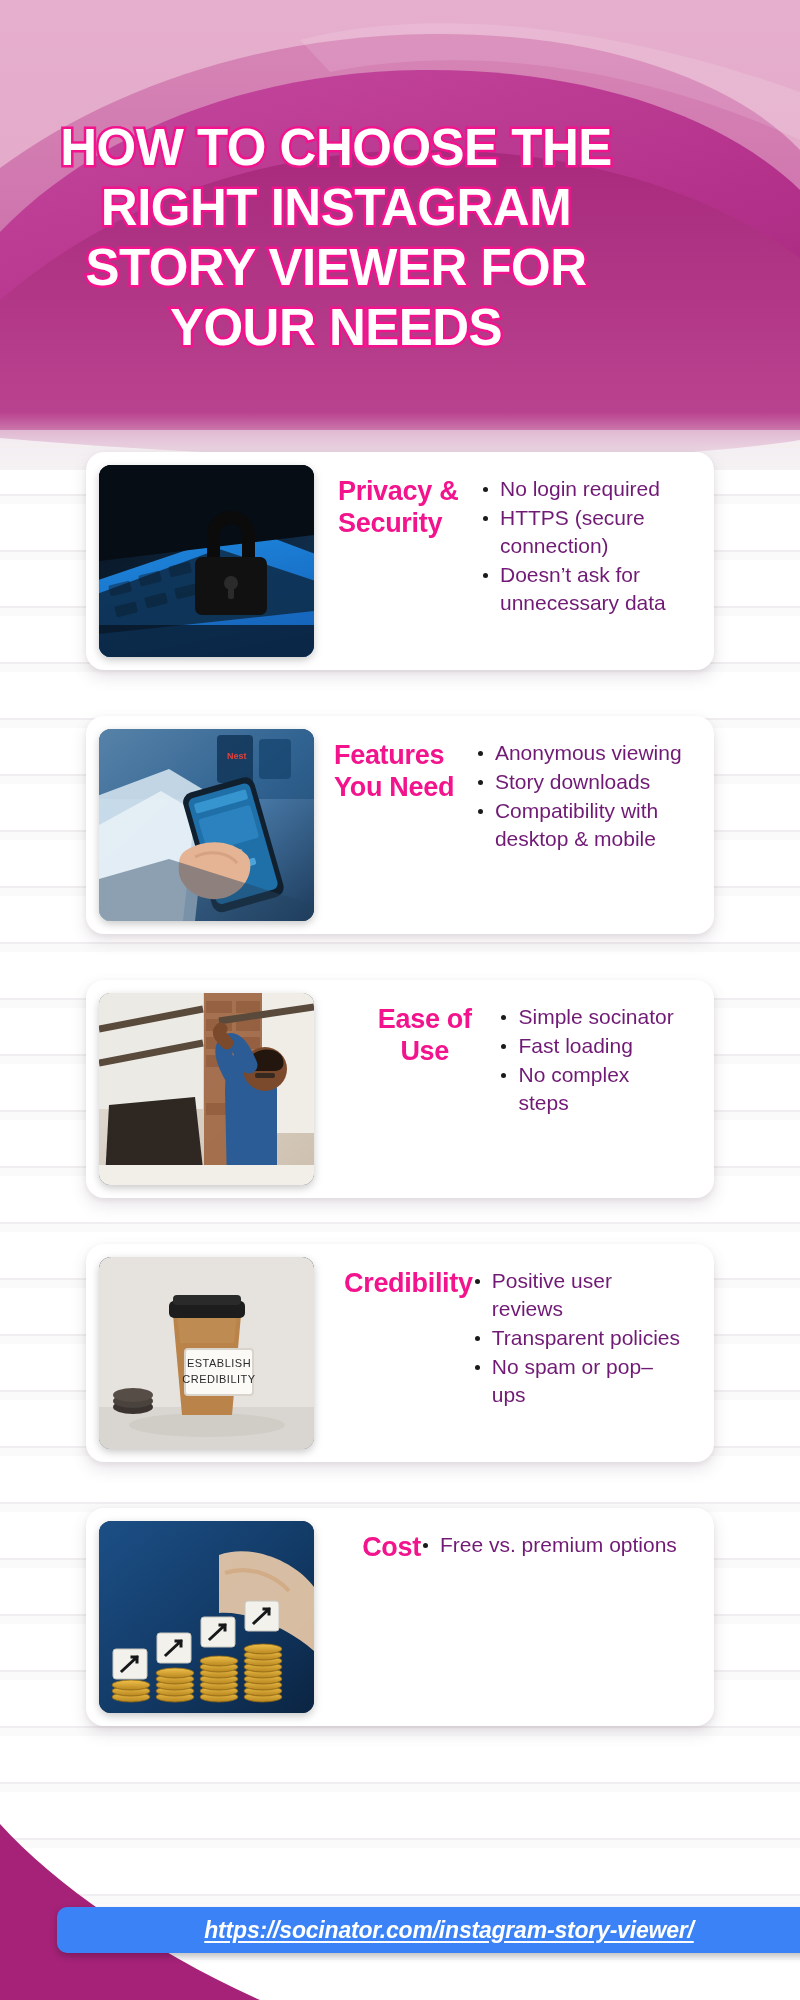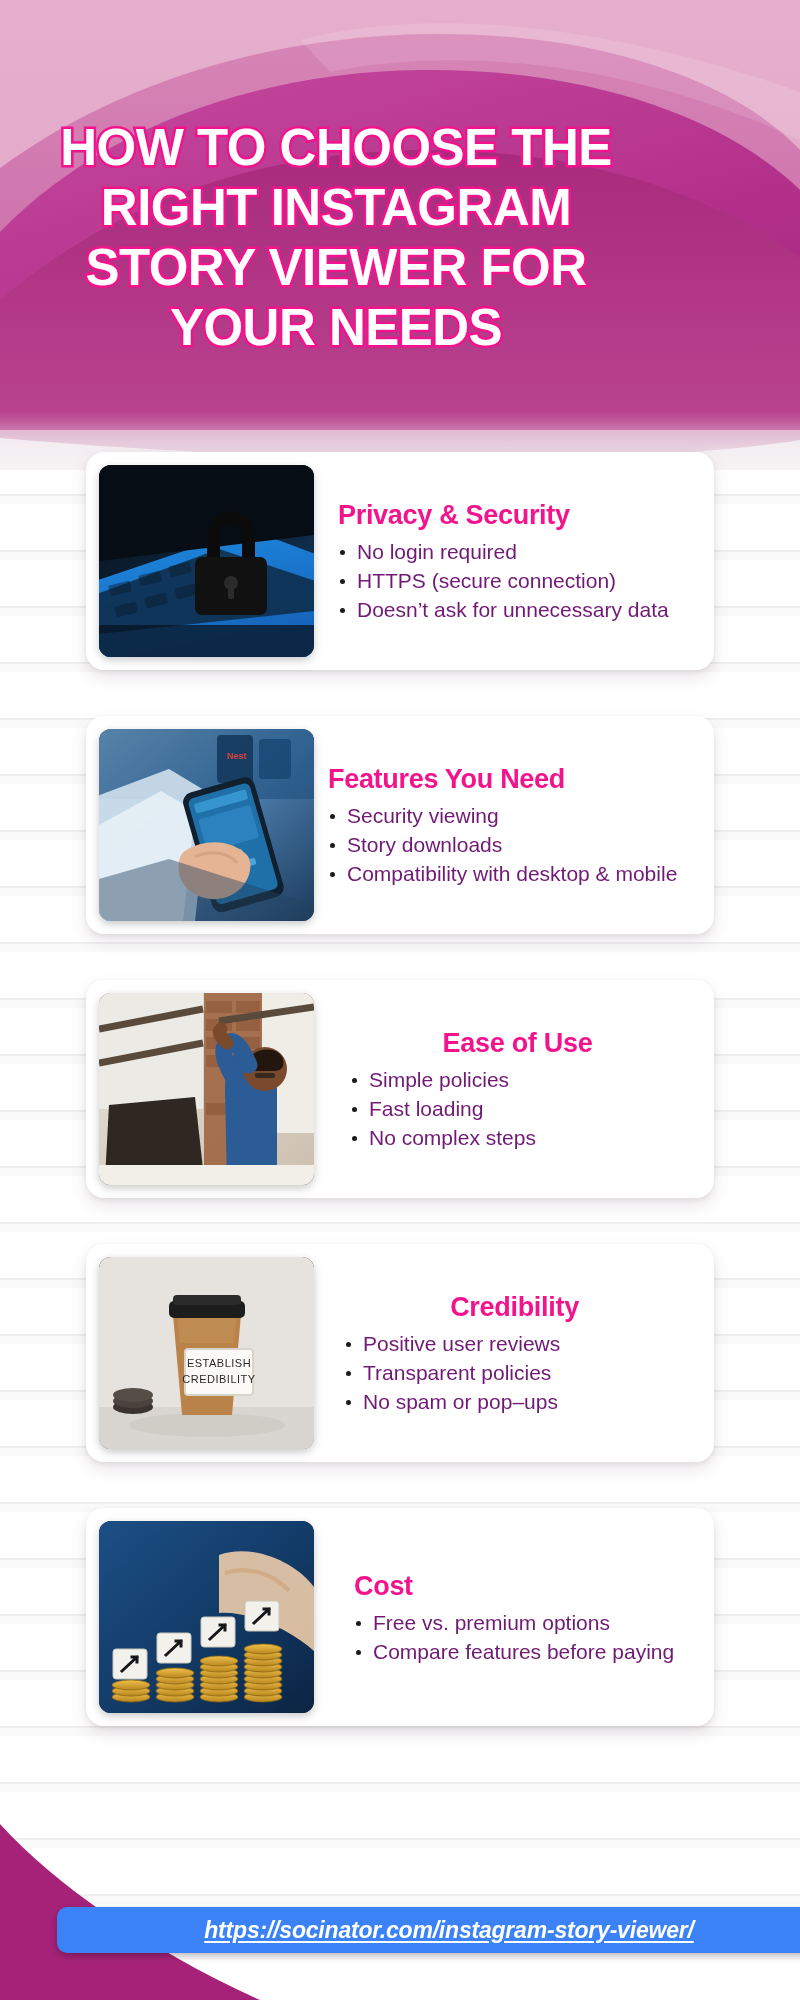--- a/index.html
+++ b/index.html
@@ -106,21 +106,21 @@
     position: relative;
     background: #15202b;
     box-shadow: 0 3px 8px rgba(0,0,0,0.22);
   }
   .card-thumb svg { display:block; width:100%; height:100%; }
 
   .card-body {
     flex: 1 1 auto;
     padding: 10px 16px 8px 26px;
     display: flex;
-    flex-direction: column;
+    flex-direction: row;
     justify-content: center;
   }
 
   .card-title {
     font-weight: bold;
     font-size: 27px;
     line-height: 32px;
     color: #f2138d;
     margin-bottom: 7px;
     letter-spacing: -0.3px;
@@ -152,21 +152,21 @@
   }
 
   
   .card.c1 { margin-bottom: 46px; }
   .card.c2 { margin-bottom: 46px; }
   .card.c3 { margin-bottom: 46px; justify-content: flex-end; }
   .card.c4 { margin-bottom: 46px; }
   .card.c5 { margin-bottom: 0; }
 
   .card.c1 .card-body { padding-left: 24px; }
-  .card.c2 .card-body { padding-left: 14px; }
+  .card.c2 .card-body { padding-left: 20px; }
   .card.c3 .card-body { padding-left: 36px; }
   .card.c4 .card-body { padding-left: 30px; }
   .card.c5 .card-body { padding-left: 40px; }
 
   
   .footer-shape {
     position: absolute;
     left: 0;
     bottom: 0;
     width: 320px;
@@ -321,21 +321,21 @@
             <rect x="106" y="132" width="44" height="7" rx="2" fill="#57b0e4" opacity="0.8"></rect>
           </g>
           <path d="M86,122 C108,108 134,112 148,126 C156,136 150,160 128,168 C104,176 82,160 80,144 C79,134 80,126 86,122 Z" fill="#e5b495"></path>
           <path d="M96,128 C112,120 130,124 138,134" stroke="#cf9a7b" stroke-width="3" fill="none" opacity="0.7"></path>
           <path d="M0,150 L70,130 L215,176 L215,192 L0,192 Z" fill="#24425f" opacity="0.45"></path>
         </svg>
       </div>
       <div class="card-body">
         <div class="card-title">Features You Need</div>
         <ul class="card-list">
-          <li>Security viewing</li>
+          <li>Anonymous viewing</li>
           <li>Story downloads</li>
           <li>Compatibility with desktop &amp; mobile</li>
         </ul>
       </div>
     </div>
 
     <div class="card c3">
       <div class="card-thumb">
         <svg viewBox="0 0 215 192" preserveAspectRatio="xMidYMid slice">
           <defs>
@@ -371,21 +371,21 @@
           <rect x="156" y="80" width="20" height="5" rx="2" fill="#1b1b1b" opacity="0.7"></rect>
           <path d="M140,94 C128,74 120,58 128,50 C136,44 144,58 150,72" stroke="#2b5c96" stroke-width="17" fill="none" stroke-linecap="round"></path>
           <path d="M128,50 C122,44 118,40 122,36" stroke="#7b4a2c" stroke-width="13" fill="none" stroke-linecap="round"></path>
           <path d="M10,112 L96,104 L104,176 L6,186 Z" fill="#2e2722"></path>
           <rect x="0" y="172" width="215" height="20" fill="#f2efe9"></rect>
         </svg>
       </div>
       <div class="card-body">
         <div class="card-title center">Ease of Use</div>
         <ul class="card-list">
-          <li>Simple policies</li>
+          <li>Simple socinator</li>
           <li>Fast loading</li>
           <li>No complex steps</li>
         </ul>
       </div>
     </div>
 
     <div class="card c4">
       <div class="card-thumb">
         <svg viewBox="0 0 215 192" preserveAspectRatio="xMidYMid slice">
           <rect width="215" height="192" fill="#e6e3df"></rect>
@@ -481,21 +481,20 @@
           <g>
             <rect x="146" y="80" width="34" height="30" rx="3" fill="#f2f1ec" stroke="#c9c6be" stroke-width="1"></rect>
             <path d="M155,102 L170,88 M165,88 L170,88 L170,93" stroke="#16181a" stroke-width="3" fill="none" stroke-linecap="square"></path>
           </g>
         </svg>
       </div>
       <div class="card-body">
         <div class="card-title">Cost</div>
         <ul class="card-list">
           <li>Free vs. premium options</li>
-          <li>Compare features before paying</li>
         </ul>
       </div>
     </div>
 
   </div>
 
   <div class="footer-shape">
     <svg viewBox="0 0 320 210" preserveAspectRatio="none">
       <path d="M0,34 C56,96 150,160 260,210 L0,210 Z" fill="#a52278"></path>
     </svg>

